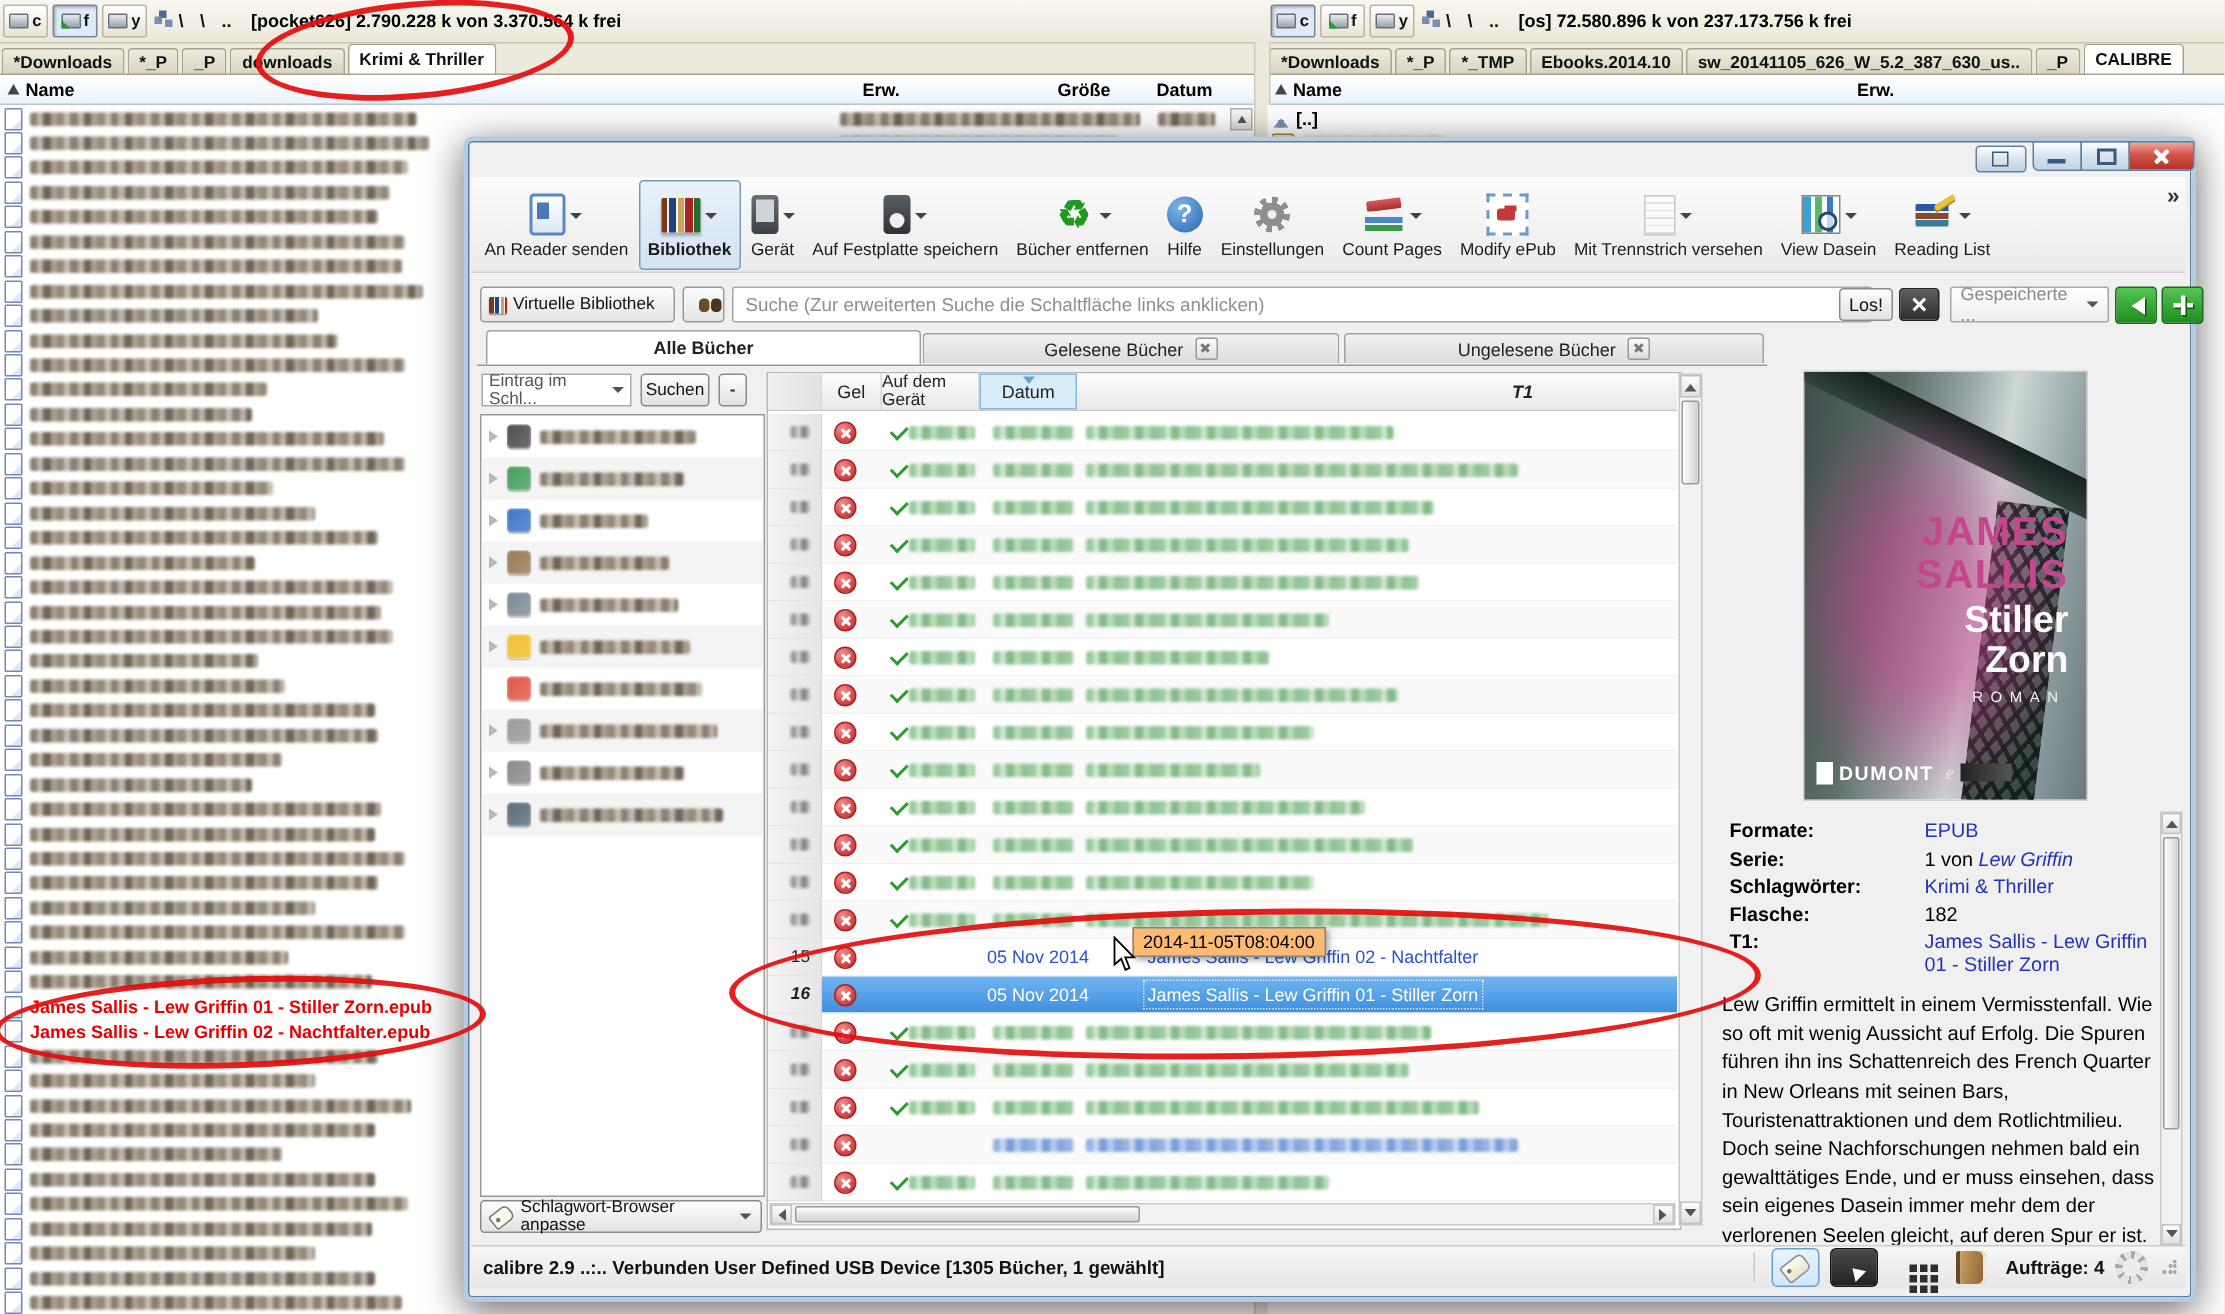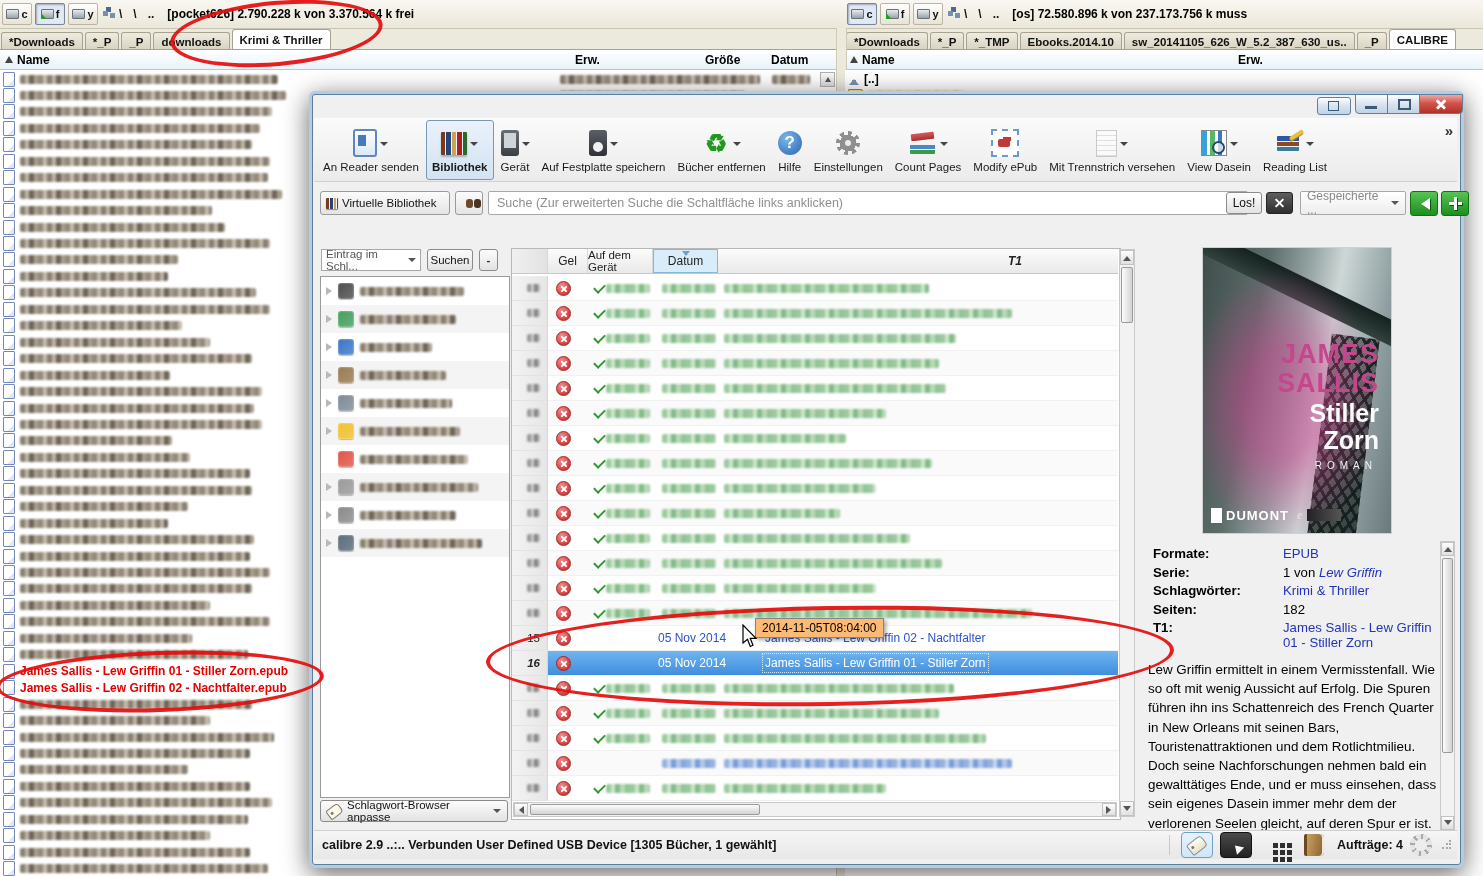--- a/index.html
+++ b/index.html
@@ -313,21 +313,21 @@
         <span>f</span>
       </div>
     <div class="dbtn">
         <span class="drive-ico"></span>
         <span>y</span>
       </div>
     <span class="net-ico"></span>
     <span class="dflat">\</span>
     <span class="dflat">\</span>
     <span class="dflat">..</span>
-    <span class="dinfo">[os]  72.580.896 k von 237.173.756 k muss</span>
+    <span class="dinfo">[os]  72.580.896 k von 237.173.756 k frei</span>
   </div>
 </div>
 
 <div id="tc-tabsL" class="tabsrow" style="left:1px;">
     <div class="tctab">*Downloads</div>
     <div class="tctab">*_P</div>
     <div class="tctab">_P</div>
     <div class="tctab">downloads</div>
     <div class="tctab active">Krimi &amp; Thriller</div>
   </div>
@@ -703,20 +703,33 @@
         <span class="sel-arr"></span>
     </div>
     <div class="green-btn" id="green-back">
         <span class="warr"></span>
       </div>
     <div class="green-btn" id="green-add">
         <span class="wplus"></span>
       </div>
   </div>
 
+  <div id="cal-vtabs">
+      <div class="vtab active" style="left: 6px; width: 290px;">
+        <span>Alle Bücher</span>
+      </div>
+      <div class="vtab" style="left: 297px; width: 278px;">
+        <span>Gelesene Bücher</span>
+        <span class="vclose"></span>
+      </div>
+      <div class="vtab" style="left: 578px; width: 280px;">
+        <span>Ungelesene Bücher</span>
+        <span class="vclose"></span>
+      </div>
+    </div>
 
   <div class="ctl" id="tag-filter">
     <span>Eintrag im Schl...</span>
       <span class="sel-arr"></span>
   </div>
   <div class="ctl" id="tag-search">Suchen</div>
   <div class="ctl" id="tag-minus">-</div>
   <div id="tag-list">
       <div class="tagrow">
         <span class="texp"></span>
@@ -1079,21 +1092,21 @@
       </div>
     <div class="df">
         <span class="dl">Serie:</span>
         <span class="dv plain"><span>1 von </span><i class="dv" style="color:#2233bb;">Lew Griffin</i></span>
       </div>
     <div class="df">
         <span class="dl">Schlagwörter:</span>
         <span class="dv">Krimi &amp; Thriller</span>
       </div>
     <div class="df">
-        <span class="dl">Seiten:</span>
+        <span class="dl">Flasche:</span>
         <span class="dv plain">182</span>
       </div>
     <div class="df">
         <span class="dl">T1:</span>
         <span class="dv wrap">James Sallis - Lew Griffin 01 - Stiller Zorn</span>
       </div>
   </div>
   <div id="cal-desc">Lew Griffin ermittelt in einem Vermisstenfall. Wie so oft mit wenig Aussicht auf Erfolg. Die Spuren führen ihn ins Schattenreich des French Quarter in New Orleans mit seinen Bars, Touristenattraktionen und dem Rotlichtmilieu. Doch seine Nachforschungen nehmen bald ein gewalttätiges Ende, und er muss einsehen, dass sein eigenes Dasein immer mehr dem der verlorenen Seelen gleicht, auf deren Spur er ist. Lew Griffin ist selbst ein Verlorener, ein Gefangener der Flasche, seiner Vergangenheit und seiner schwarzen Hautfarbe. Als</div>
 
   <div class="sbv" style="left:1128px;top:447px;width:15px;height:290px;">

